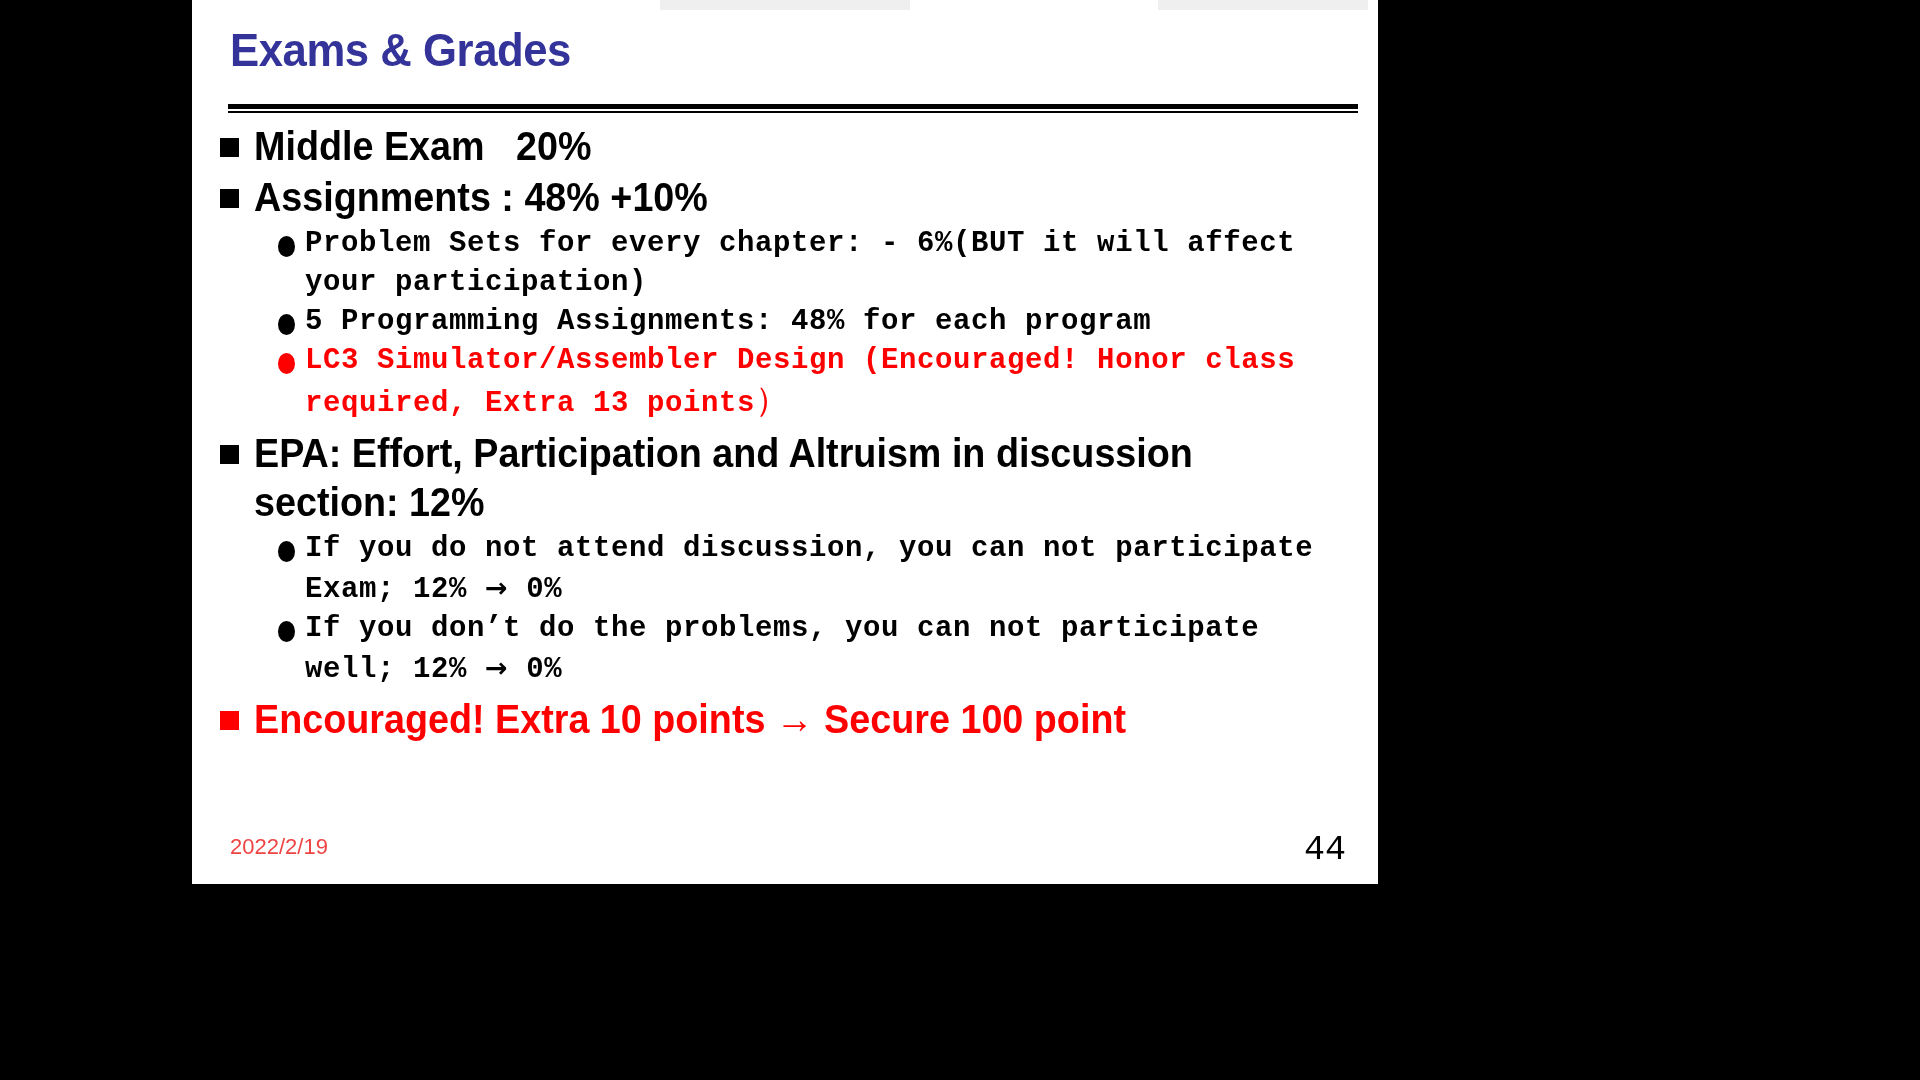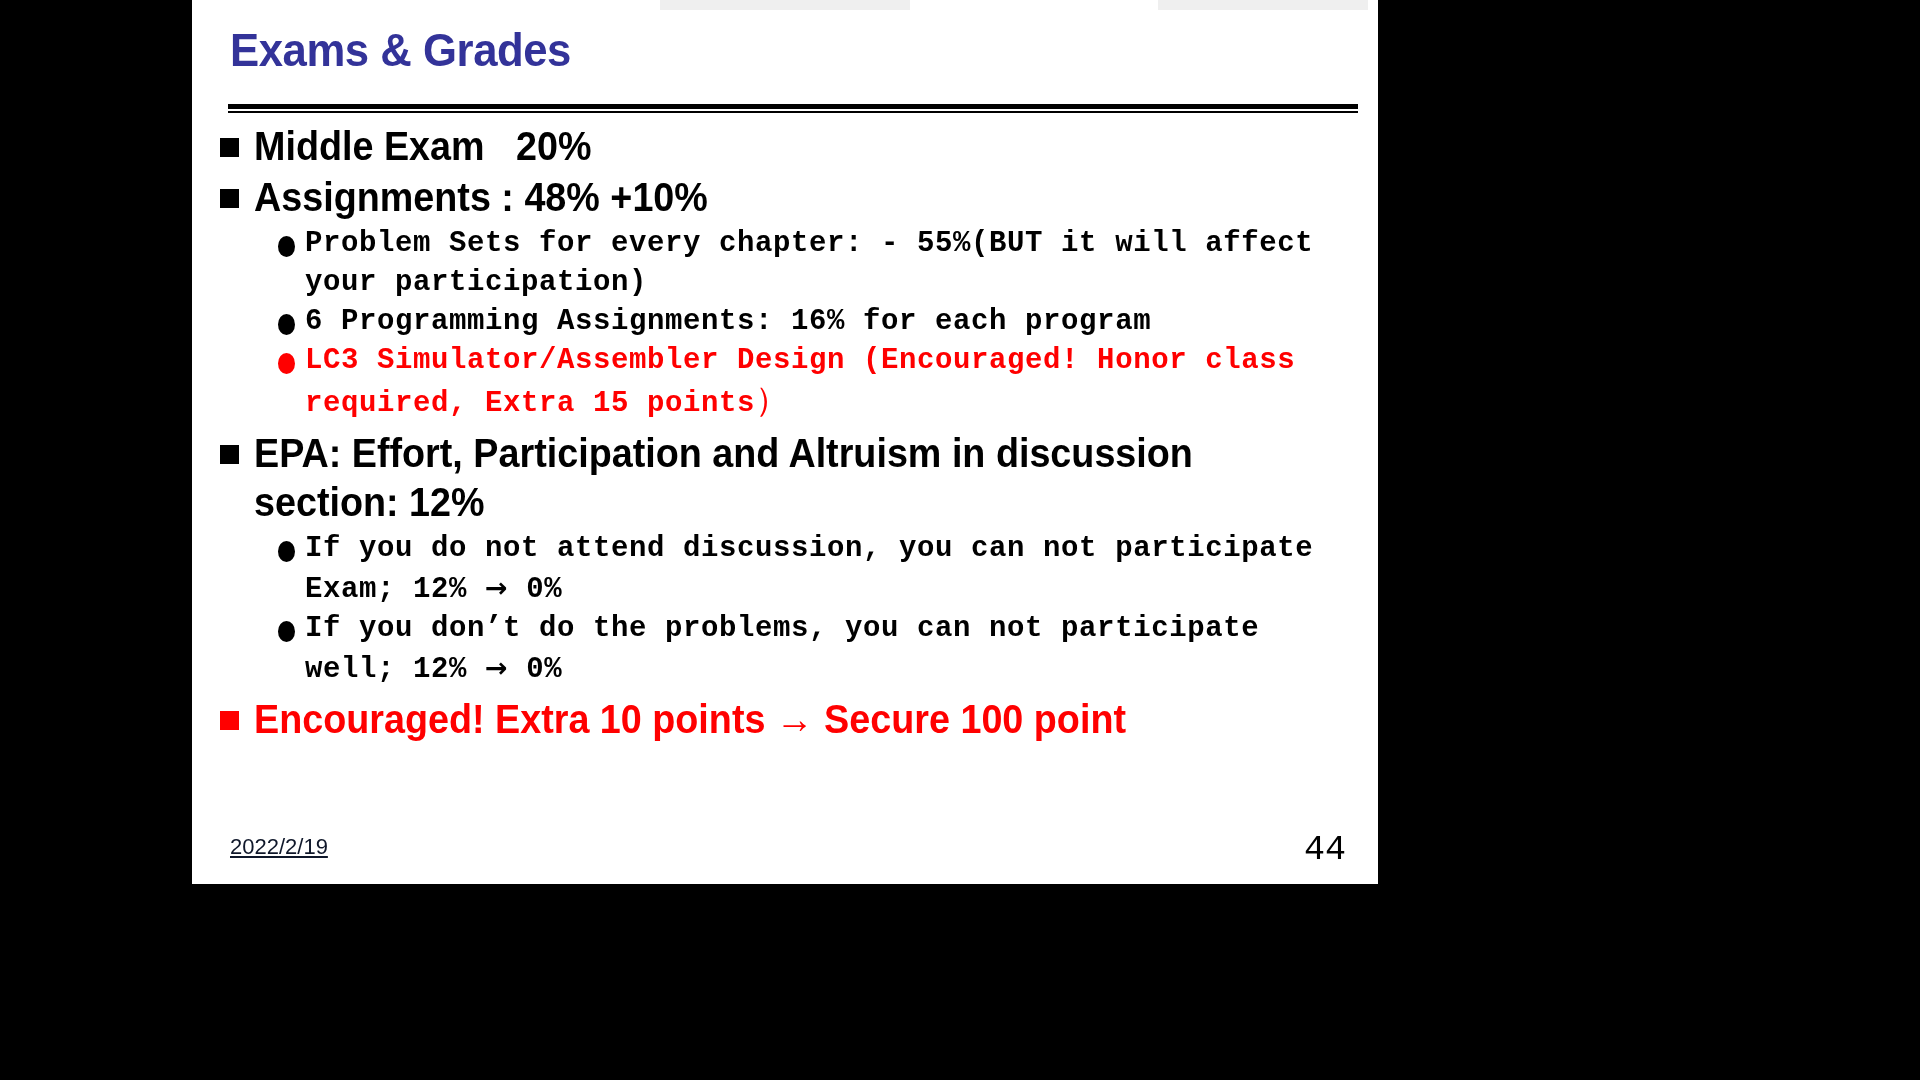--- a/index.html
+++ b/index.html
@@ -146,22 +146,21 @@
 
   
   .gap-sm { height: 6px; }
 
   #footer-date {
     position: absolute;
     left: 38px;
     bottom: 24px;
     font-family: "Liberation Sans", sans-serif;
     font-size: 22px;
-    color: #0f172a;
-    text-decoration: underline;
+    color: #ef4444;
   }
   #footer-page {
     position: absolute;
     right: 32px;
     bottom: 14px;
     font-family: Liberation Mono, monospace;
     font-size: 35px;
     color: #000000;
   }
 </style>
@@ -190,31 +189,31 @@
       </div>
 
 
       <div class="l1">
         <div class="sq"></div>
         <div class="l1text">Assignments : 48% +10%</div>
       </div>
 
       <div class="l2">
         <div class="dot"></div>
-        <div class="l2text">Problem Sets for every chapter: - 55%(BUT it will affect your participation)</div>
-      </div>
-
-      <div class="l2">
-        <div class="dot"></div>
-        <div class="l2text">6 Programming Assignments: 16% for each program</div>
+        <div class="l2text">Problem Sets for every chapter: - 6%(BUT it will affect your participation)</div>
+      </div>
+
+      <div class="l2">
+        <div class="dot"></div>
+        <div class="l2text">5 Programming Assignments: 48% for each program</div>
       </div>
 
       <div class="l2 red">
         <div class="dot"></div>
-        <div class="l2text"><span>LC3 Simulator/Assembler Design (Encouraged! Honor class required, Extra 15 points</span><span class="fw-paren">）</span></div>
+        <div class="l2text"><span>LC3 Simulator/Assembler Design (Encouraged! Honor class required, Extra 13 points</span><span class="fw-paren">）</span></div>
       </div>
 
       <div class="gap-sm"></div>
 
       <div class="l1">
         <div class="sq"></div>
         <div class="l1text">EPA: Effort, Participation and Altruism in discussion section: 12%</div>
       </div>
 
       <div class="l2">

